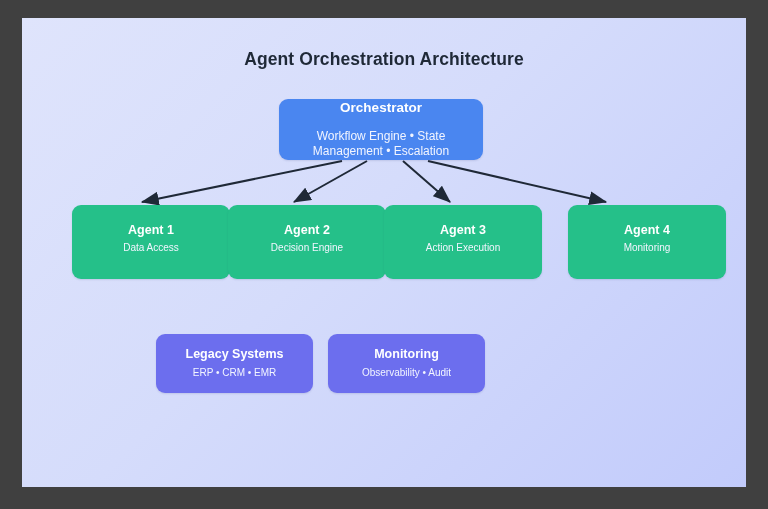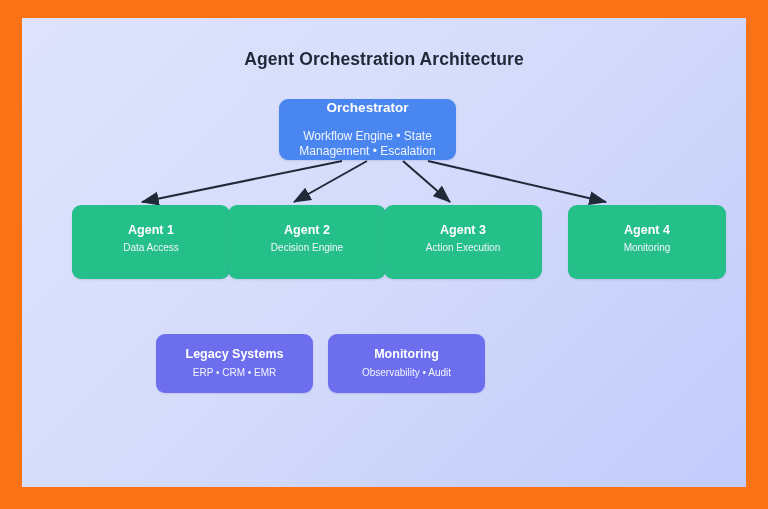--- a/index.html
+++ b/index.html
@@ -10,21 +10,21 @@
   body {
     width: 768px;
     height: 509px;
     font-family: "Liberation Sans", sans-serif;
     overflow: hidden;
   }
   #canvas {
     position: relative;
     width: 768px;
     height: 509px;
-    background: #f97316;
+    background: #404040;
   }
   #panel {
     position: absolute;
     left: 22px;
     top: 18px;
     width: 724px;
     height: 469px;
     background: linear-gradient(135deg, #dfe4fc 0%, #d5dcfb 45%, #c2cbfb 100%);
   }
   #diagram-title {
@@ -60,21 +60,21 @@
   .node .node-sub {
     font-size: 10px;
     font-weight: normal;
     line-height: 1.25;
     margin-top: 5px;
     color: #f2f5ff;
   }
   #orchestrator {
     left: 257px;
     top: 81px;
-    width: 177px;
+    width: 204px;
     height: 61px;
     background: #4a86f0;
   }
   #orchestrator .node-title { font-size: 13.5px; }
   #orchestrator .node-sub { font-size: 12px; margin-top: 12px; }
 
   .agent-node {
     top: 187px;
     width: 158px;
     height: 74px;

